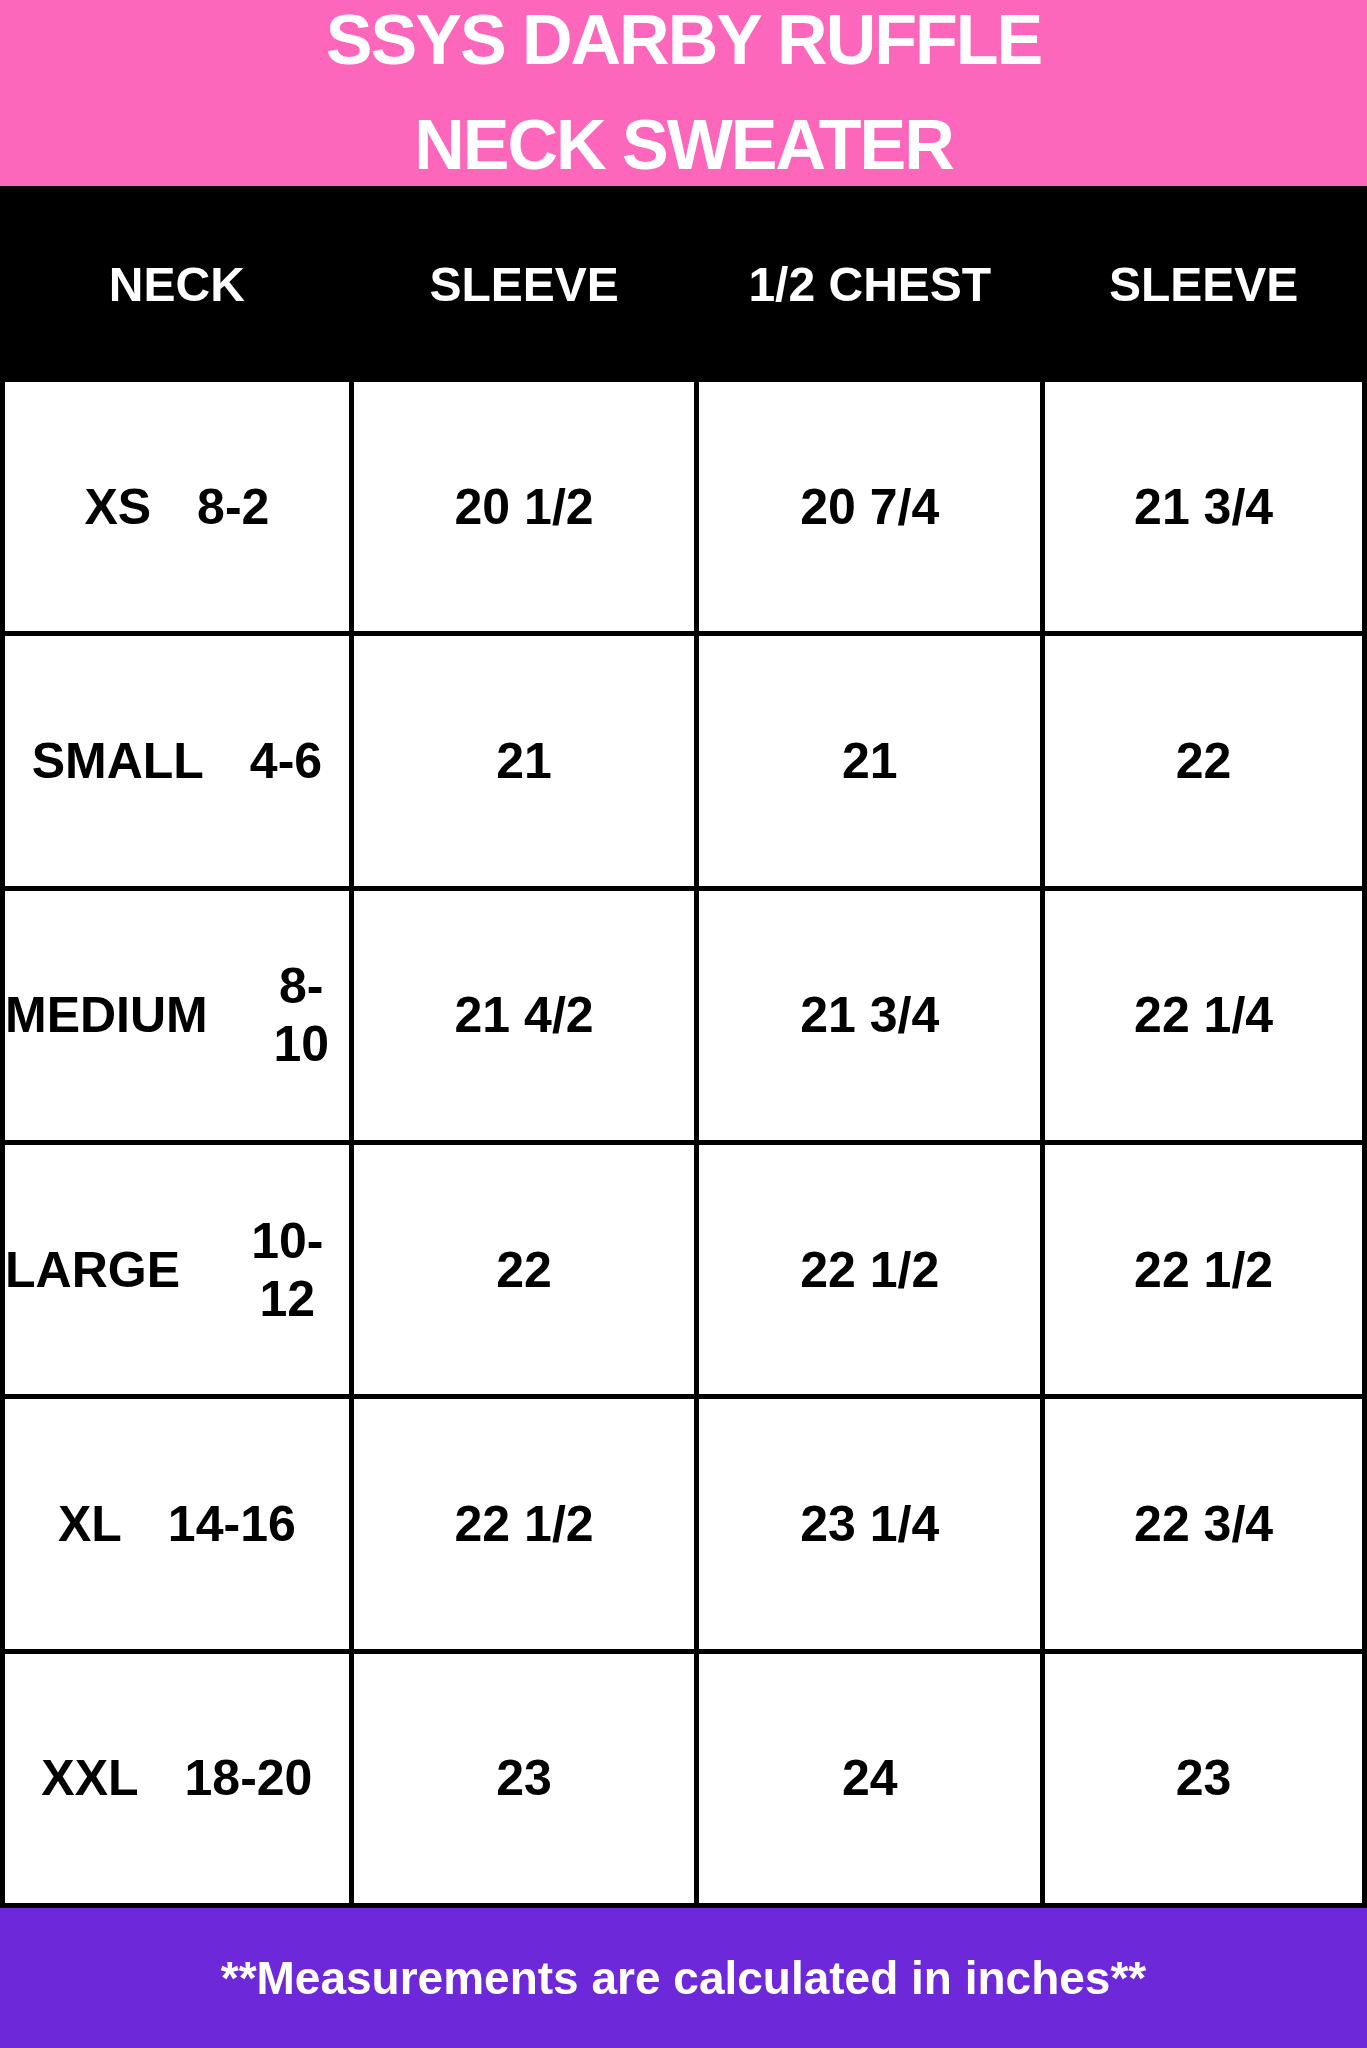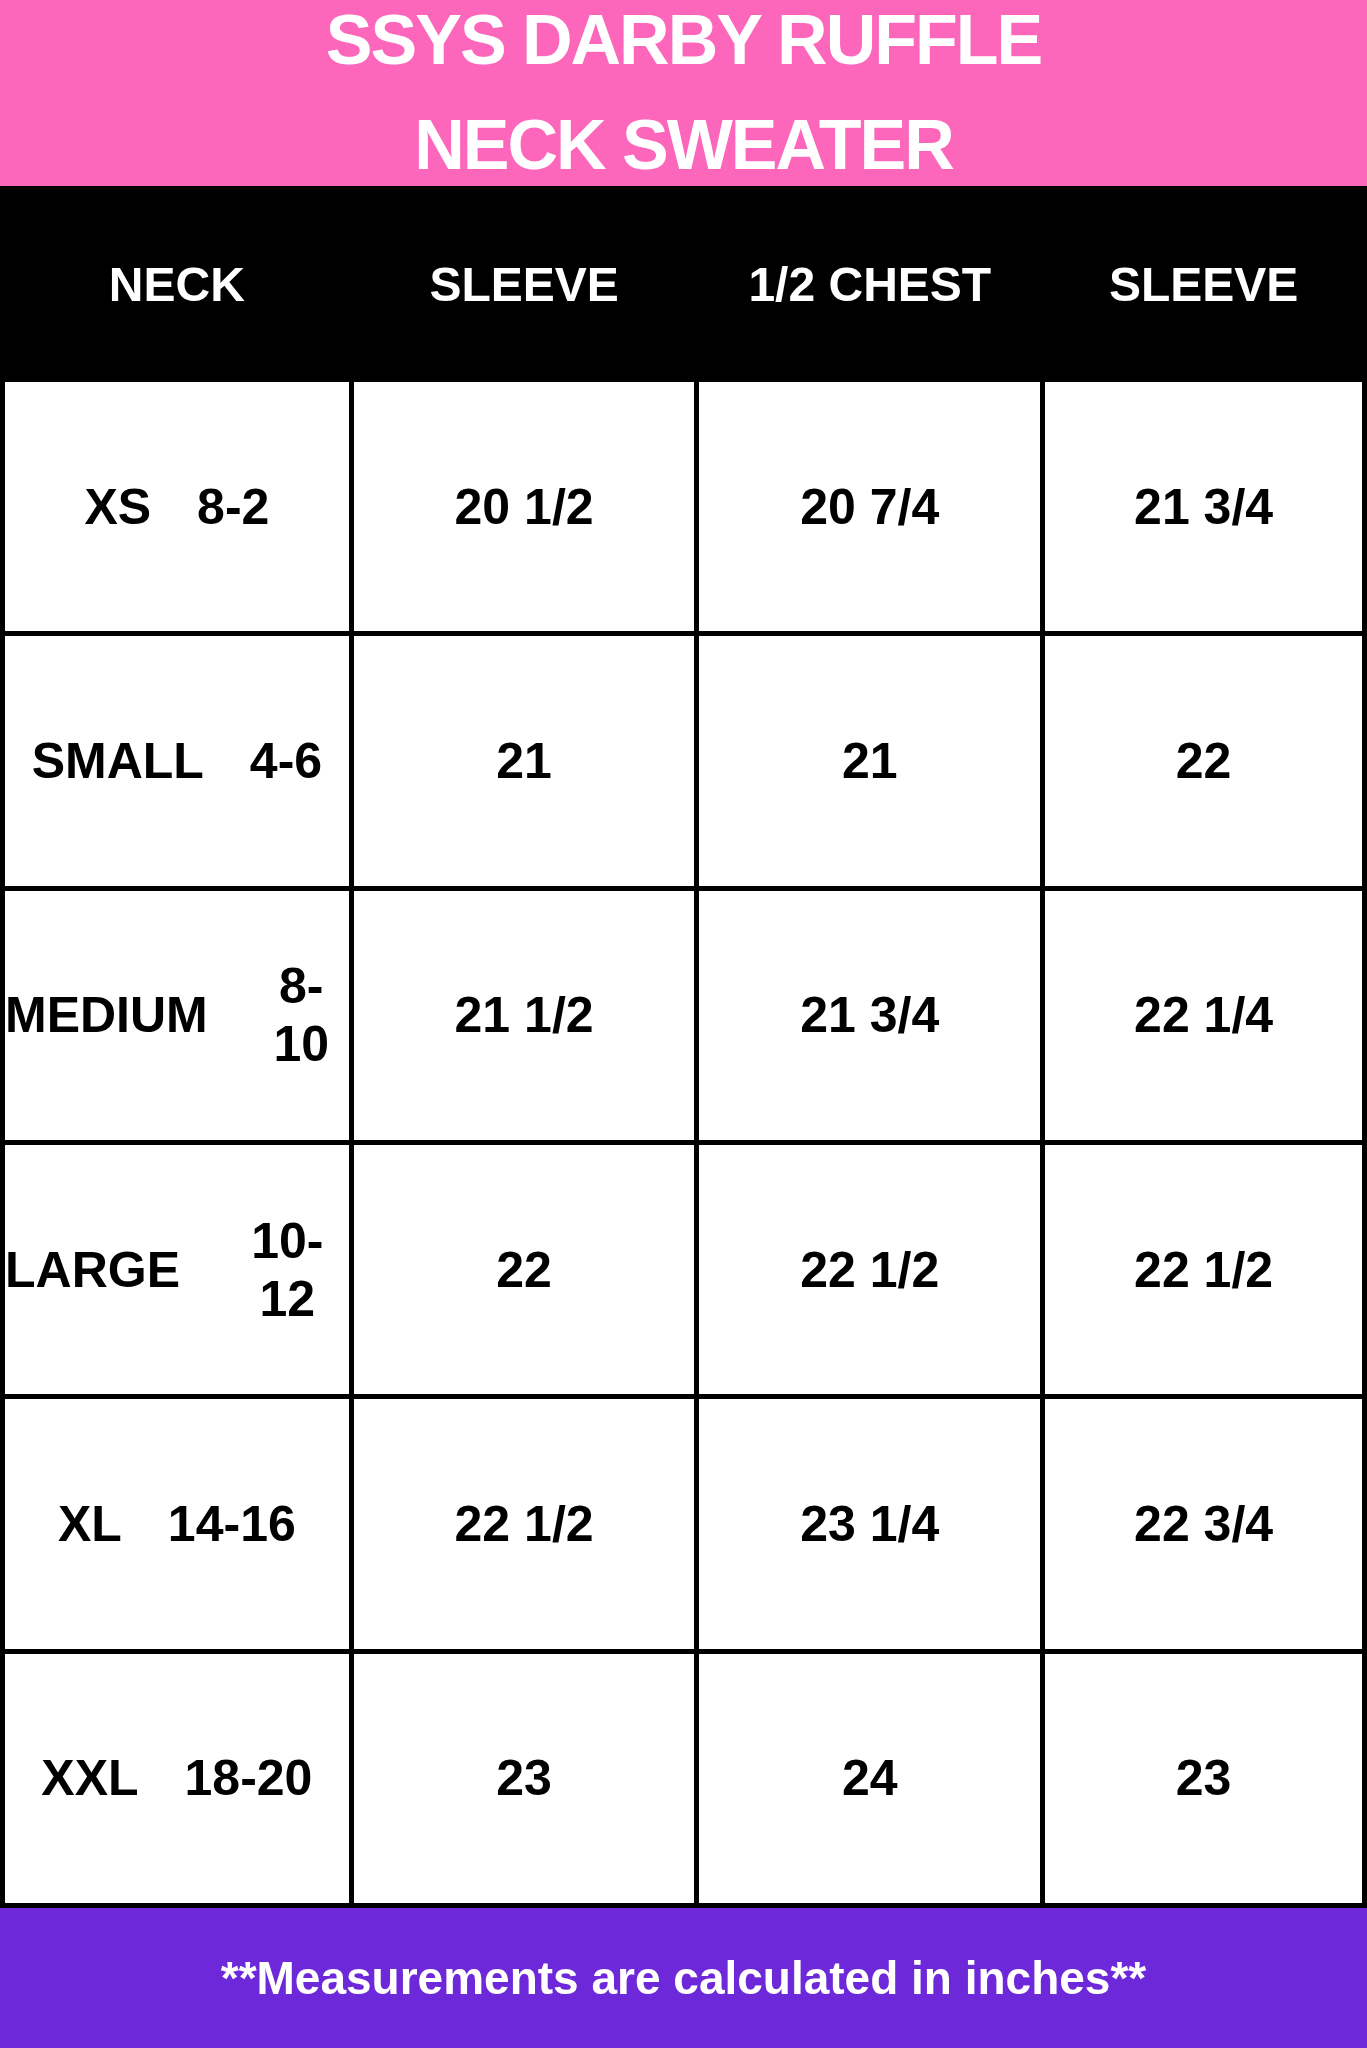--- a/index.html
+++ b/index.html
@@ -111,21 +111,21 @@
       <div>4-6</div>
     </div>
     <div class="cell">21</div>
     <div class="cell">21</div>
     <div class="cell">22</div>
 
     <div class="cell size-cell">
       <div>MEDIUM</div>
       <div>8-10</div>
     </div>
-    <div class="cell">21 1/2</div>
+    <div class="cell">21 4/2</div>
     <div class="cell">21 3/4</div>
     <div class="cell">22 1/4</div>
 
     <div class="cell size-cell">
       <div>LARGE</div>
       <div>10-12</div>
     </div>
     <div class="cell">22</div>
     <div class="cell">22 1/2</div>
     <div class="cell">22 1/2</div>

